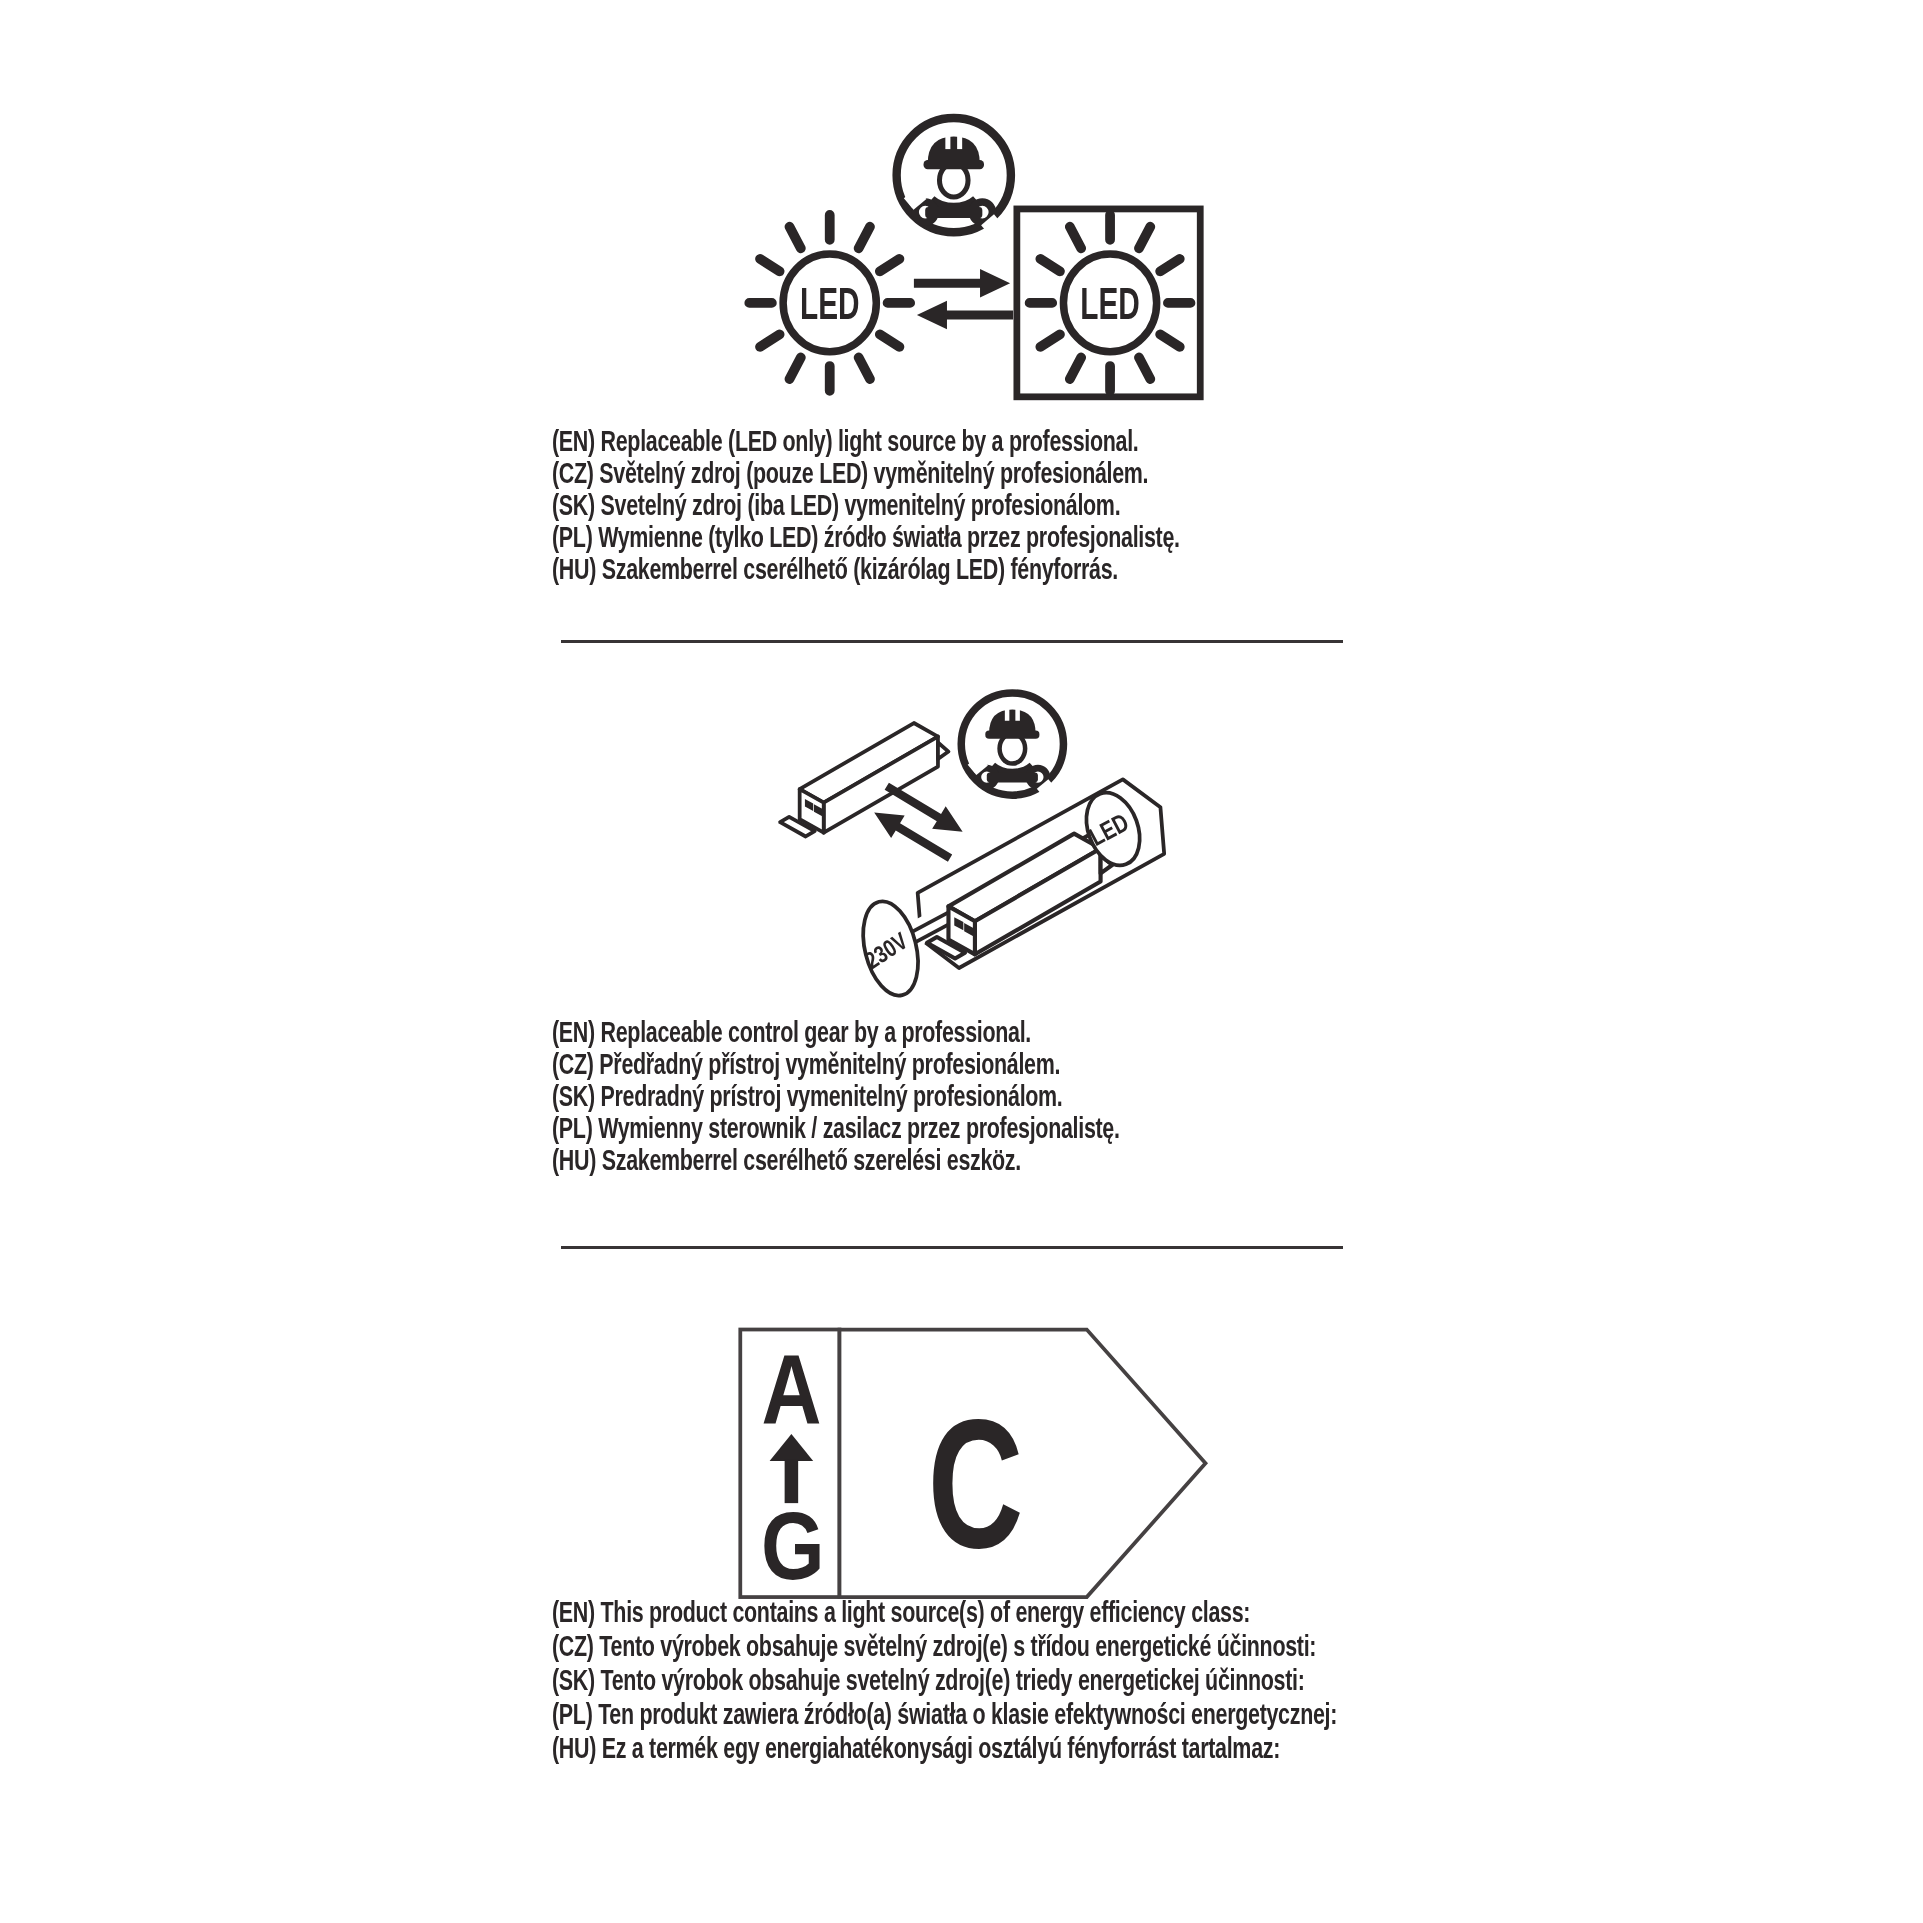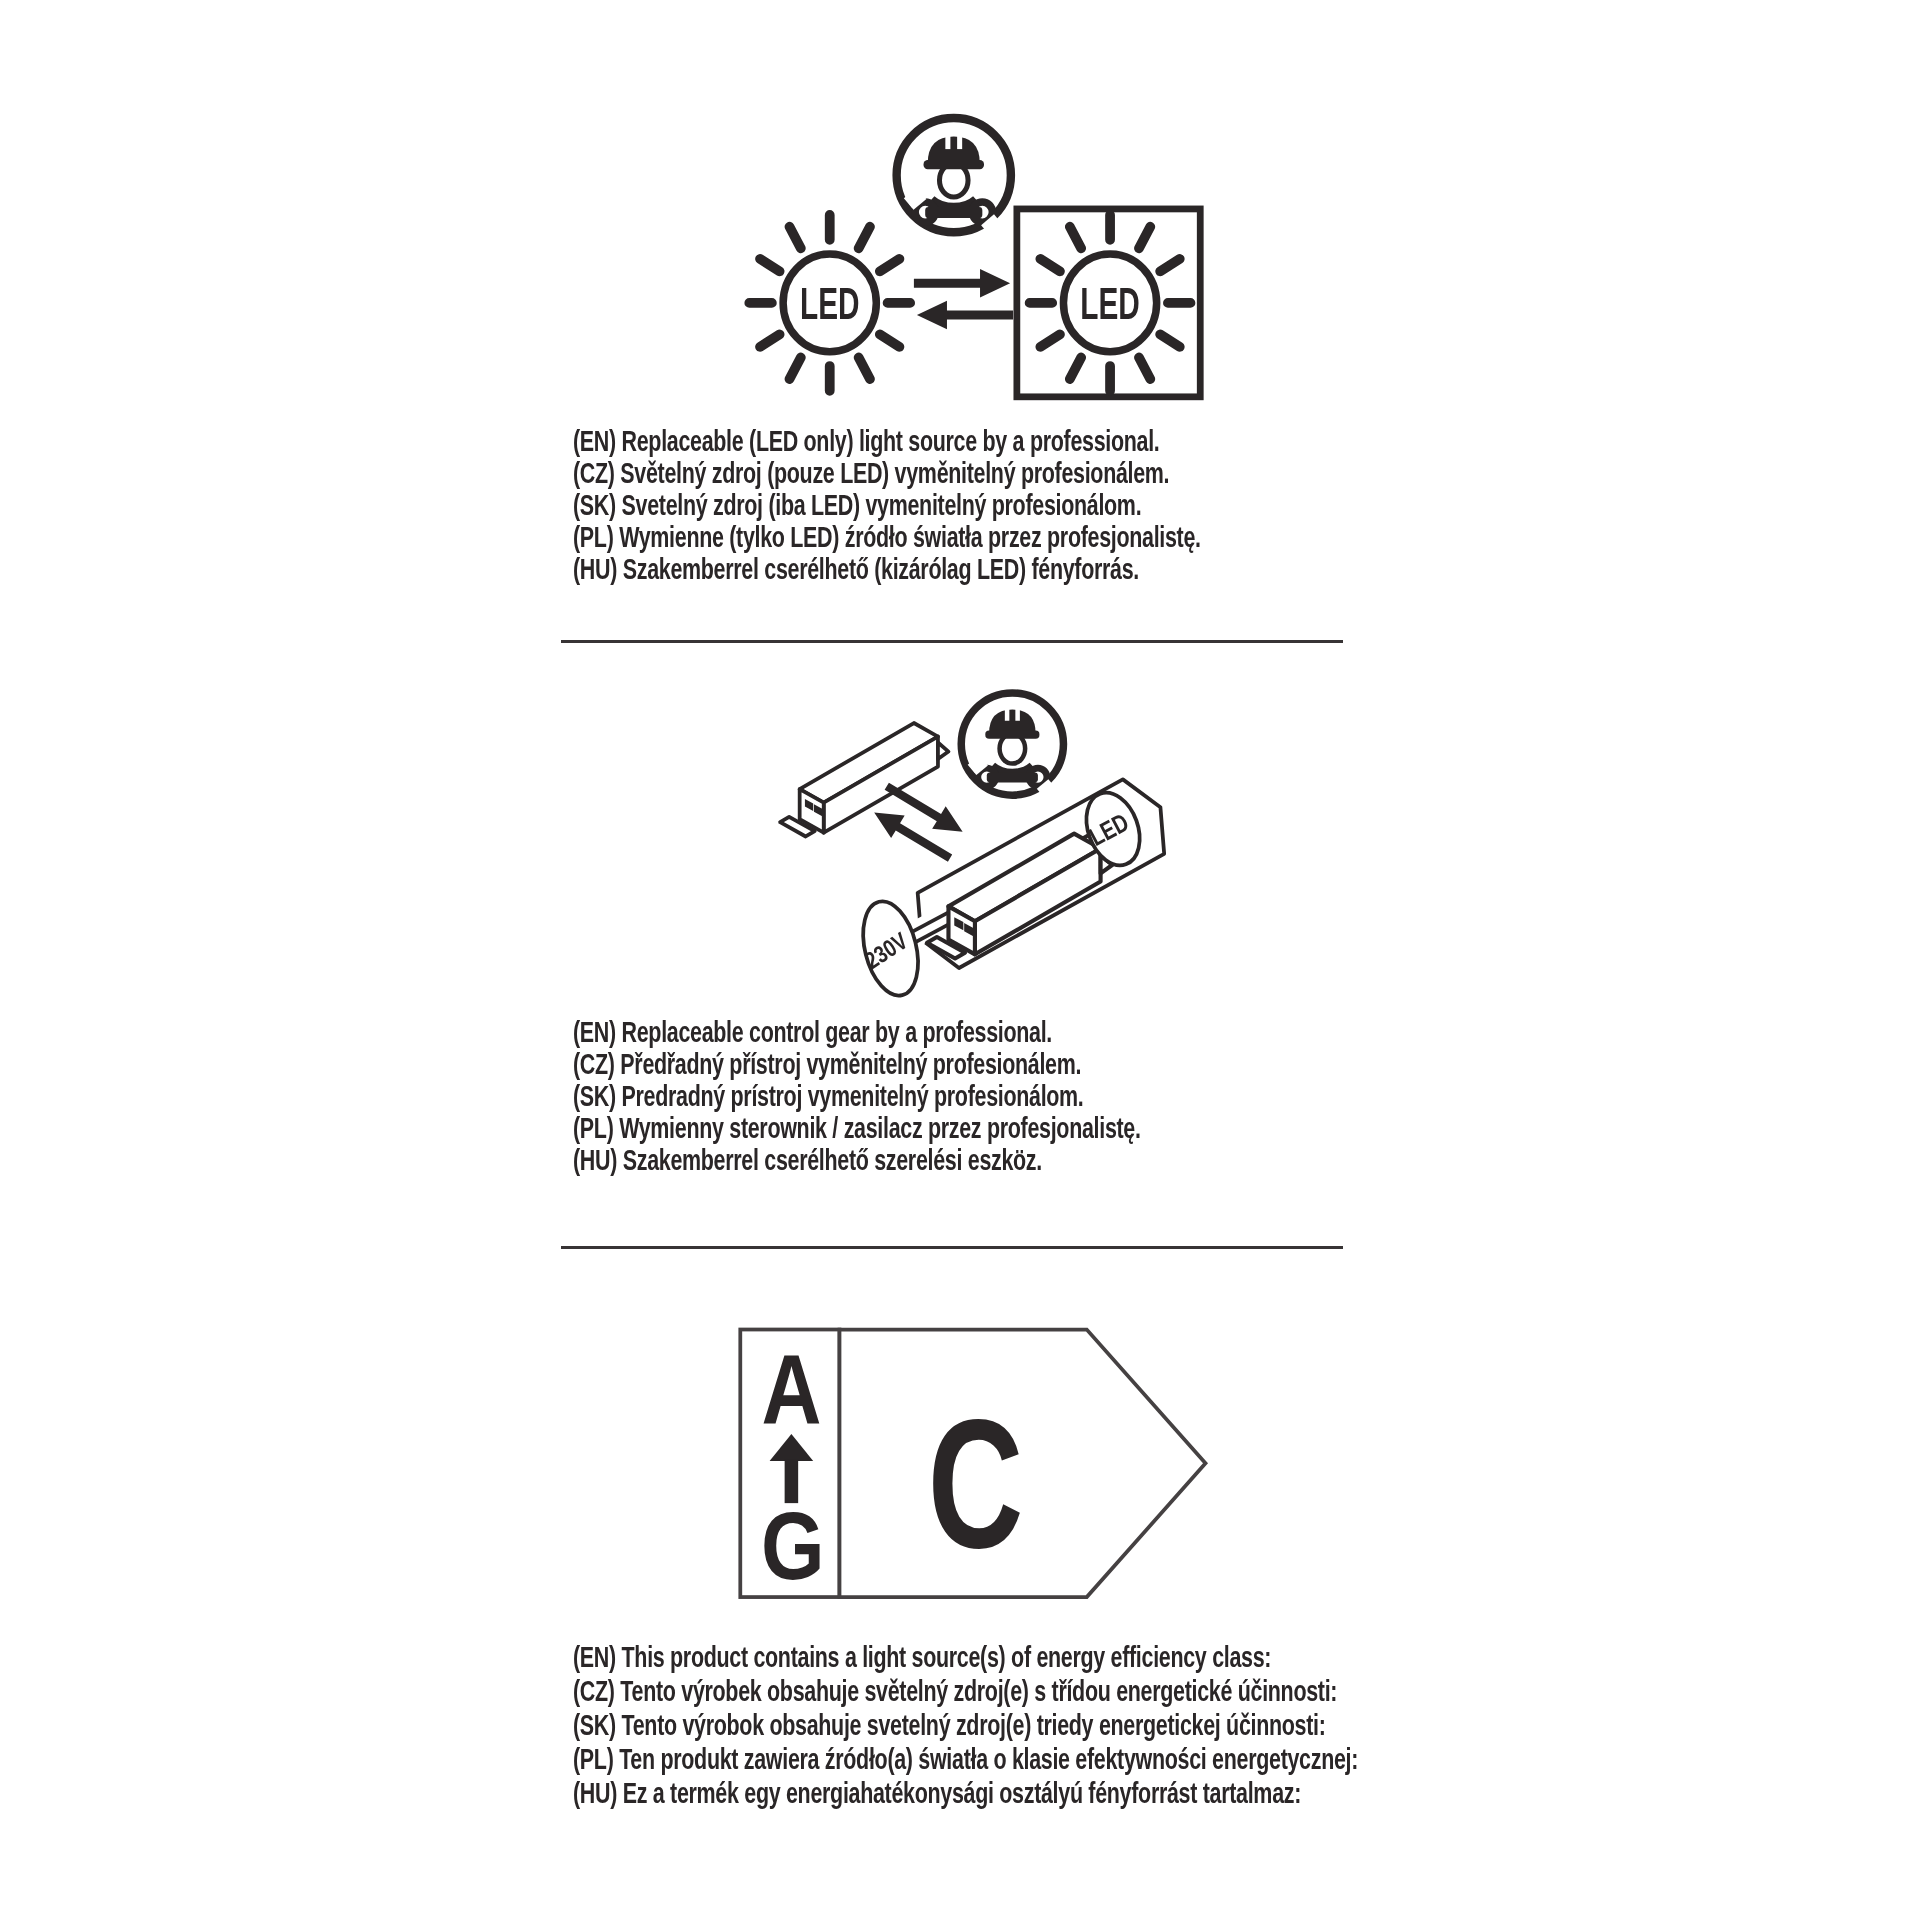--- a/index.html
+++ b/index.html
@@ -1,21 +1,21 @@
 <!DOCTYPE html>
 <html style="font-size:12px"><head>
 <meta charset="utf-8">
 <style>
   html,body{margin:0;padding:0;background:#fff;}
   .canvas{
     position:relative;width:1924px;height:1892px;background:#ffffff;
     font-family:"Liberation Sans",sans-serif;color:#2a2627;overflow:hidden;
   }
   .art{position:absolute;left:0;top:0;}
-  .tblock{position:absolute;left:552px;margin-left:21px;}
+  .tblock{position:absolute;left:552px;}
   .tline{
     font-weight:700;font-size:28.6px;letter-spacing:-0.4px;white-space:nowrap;
     transform:scaleX(0.75);transform-origin:0 50%;
     height:32px;line-height:32px;color:#2a2627;
   }
   .b3 .tline{height:34px;line-height:34px;}
   .divider{position:absolute;left:561px;width:782px;height:3px;background:#383435;}
   svg text{font-family:"Liberation Sans",sans-serif;font-weight:700;fill:#2a2627;}
 </style>
 </head>
@@ -120,21 +120,21 @@
   <div class="tblock" style="top:1016px">
     <div class="tline">(EN) Replaceable control gear by a professional.</div>
     <div class="tline">(CZ) Předřadný přístroj vyměnitelný profesionálem.</div>
     <div class="tline">(SK) Predradný prístroj vymenitelný profesionálom.</div>
     <div class="tline">(PL) Wymienny sterownik / zasilacz przez profesjonalistę.</div>
     <div class="tline">(HU) Szakemberrel cserélhető szerelési eszköz.</div>
   </div>
 
   <div class="divider" style="top:1246px"></div>
 
-  <div class="tblock b3" style="top:1640px">
+  <div class="tblock b3" style="top:1595px">
     <div class="tline">(EN) This product contains a light source(s) of energy efficiency class:</div>
     <div class="tline">(CZ) Tento výrobek obsahuje světelný zdroj(e) s třídou energetické účinnosti:</div>
     <div class="tline">(SK) Tento výrobok obsahuje svetelný zdroj(e) triedy energetickej účinnosti:</div>
     <div class="tline">(PL) Ten produkt zawiera źródło(a) światła o klasie efektywności energetycznej:</div>
     <div class="tline">(HU) Ez a termék egy energiahatékonysági osztályú fényforrást tartalmaz:</div>
   </div>
 
 </div>
 
 

